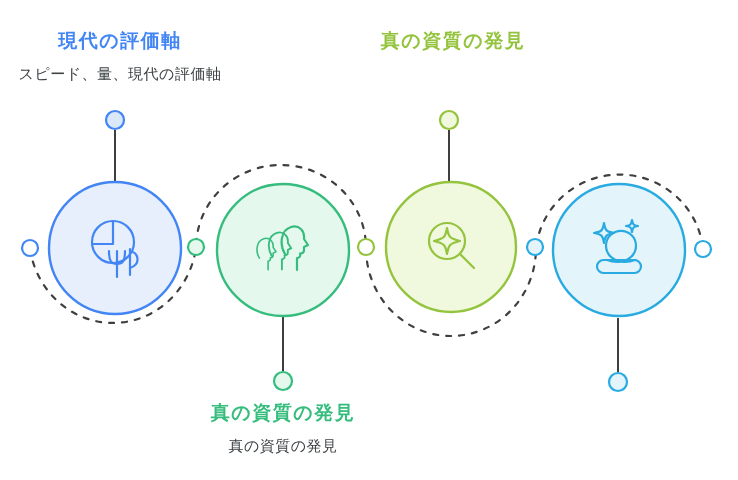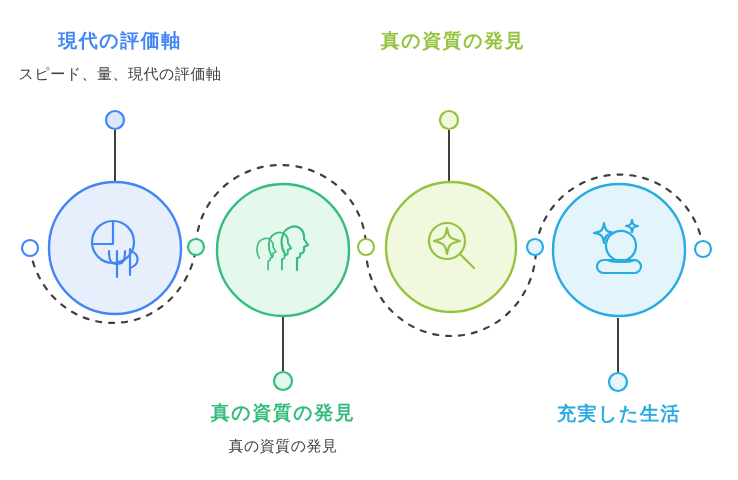--- a/index.html
+++ b/index.html
@@ -122,16 +122,15 @@
   <div class="label" style="left:453px;top:30px;">
     <div class="title c-lime">真の資質の発見</div>
   </div>
 
   <div class="label" style="left:283px;top:402px;">
     <div class="title c-green">真の資質の発見</div>
     <div class="subtitle">真の資質の発見</div>
   </div>
 
   <div class="label" style="left:619px;top:403px;">
-    <div class="title c-cyan">充実した生活</div>
   </div>
 
 </div>
 
 </body></html>

